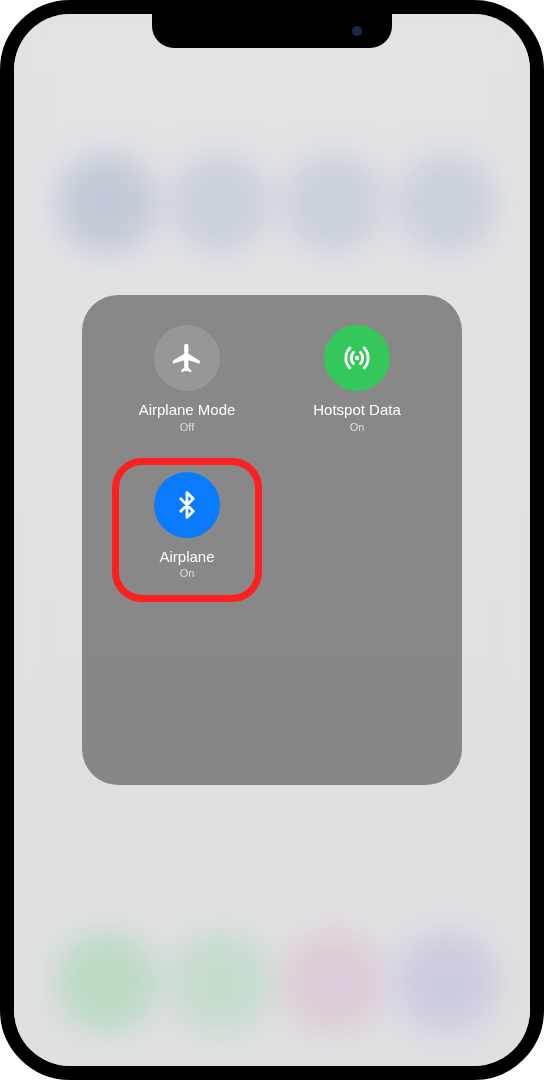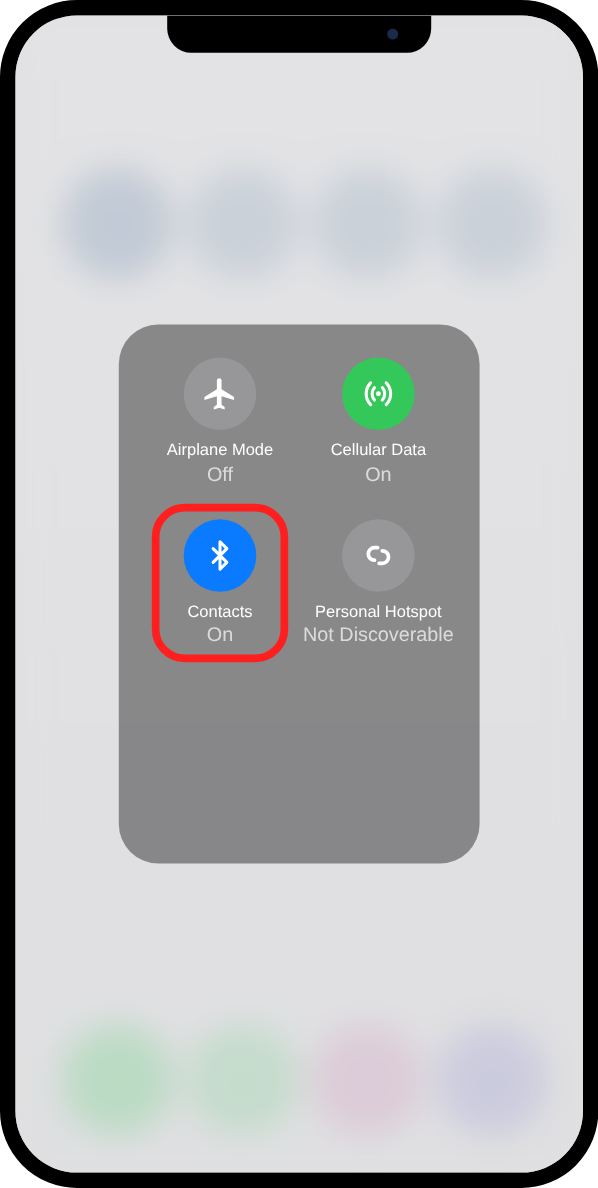--- a/index.html
+++ b/index.html
@@ -40,41 +40,41 @@
       radial-gradient(circle at 62% 92%, rgba(200,100,160,.25) 0 40px, transparent 60px),
       radial-gradient(circle at 84% 92%, rgba(100,100,200,.25) 0 40px, transparent 60px),
       linear-gradient(#e2e2e4,#dcdcde);
     filter:blur(14px);
   }
   .dim { position:absolute; inset:0; background:rgba(230,230,232,.35); }
 
   
   .panel {
     position:absolute; left:50%; top:50%; transform:translate(-50%,-50%);
-    width:328px; height:490px;
+    width:380px; height:490px;
     background:rgba(110,110,112,.78);
     border-radius:36px;
     padding:30px 22px 24px;
   }
   .grid {
     display:grid; grid-template-columns:1fr 1fr; grid-template-rows:repeat(3,1fr);
     height:100%; gap:4px 4px;
   }
   .tile { display:flex; flex-direction:column; align-items:center; justify-content:flex-start; position:relative; }
   .circle {
     width:66px; height:66px; border-radius:50%;
     display:flex; align-items:center; justify-content:center;
     margin-bottom:10px;
   }
   .c-gray  { background:rgba(154,154,156,.85); }
   .c-green { background:#34c759; }
   .c-blue  { background:#0a7aff; }
 
   .title { color:#fff; font-size:15px; font-weight:500; text-align:center; line-height:1.25; }
-  .sub   { color:rgba(255,255,255,.7); font-size:18px; text-align:center; margin-top:1px; }
+  .sub   { color:rgba(255,255,255,.7); font-size:11px; text-align:center; margin-top:1px; }
 
   .highlight {
     position:absolute; border:7px solid #ff1f1f; border-radius:30px;
     top:-14px; bottom:12px; left:8px; right:8px;
     pointer-events:none;
   }
 
   
   .sidebtn { position:absolute; background:#000; }
   .sb-left1 { left:-6px; top:160px; width:6px; height:36px; border-radius:3px 0 0 3px; }
@@ -116,44 +116,34 @@
         <div class="tile">
           <div class="circle c-green">
             <svg width="34" height="34" viewBox="0 0 24 24" fill="none" stroke="#fff" stroke-width="2" stroke-linecap="round">
                 <path d="M7 5a10 10 0 0 0 0 14"></path>
                 <path d="M17 5a10 10 0 0 1 0 14"></path>
                 <path d="M9.5 8a6 6 0 0 0 0 8"></path>
                 <path d="M14.5 8a6 6 0 0 1 0 8"></path>
                 <circle cx="12" cy="12" r="1.6" fill="#fff" stroke="none"></circle>
               </svg>
           </div>
-          <div class="title">Cellular Data</div>
+          <div class="title">Hotspot Data</div>
           <div class="sub">On</div>
         </div>
 
 
         <div class="tile">
           <div class="highlight"></div>
           <div class="circle c-blue">
             <svg width="30" height="30" viewBox="0 0 24 24" fill="none" stroke="#fff" stroke-width="2.2" stroke-linejoin="round" stroke-linecap="round">
                 <path d="M7 7l10 10-5 5V2l5 5L7 17"></path>
               </svg>
           </div>
-          <div class="title">Contacts</div>
+          <div class="title">Airplane</div>
           <div class="sub">On</div>
         </div>
 
 
-        <div class="tile">
-          <div class="circle c-gray">
-            <svg width="34" height="34" viewBox="0 0 24 24" fill="none" stroke="#fff" stroke-width="2.4" stroke-linecap="round">
-                <path d="M9.5 15a4 4 0 1 1 0-8h2"></path>
-                <path d="M14.5 9a4 4 0 1 1 0 8h-2"></path>
-              </svg>
-          </div>
-          <div class="title">Personal Hotspot</div>
-          <div class="sub">Not Discoverable</div>
-        </div>
 
       </div>
     </div>
   </div>
 </div>
 
 </body></html>

